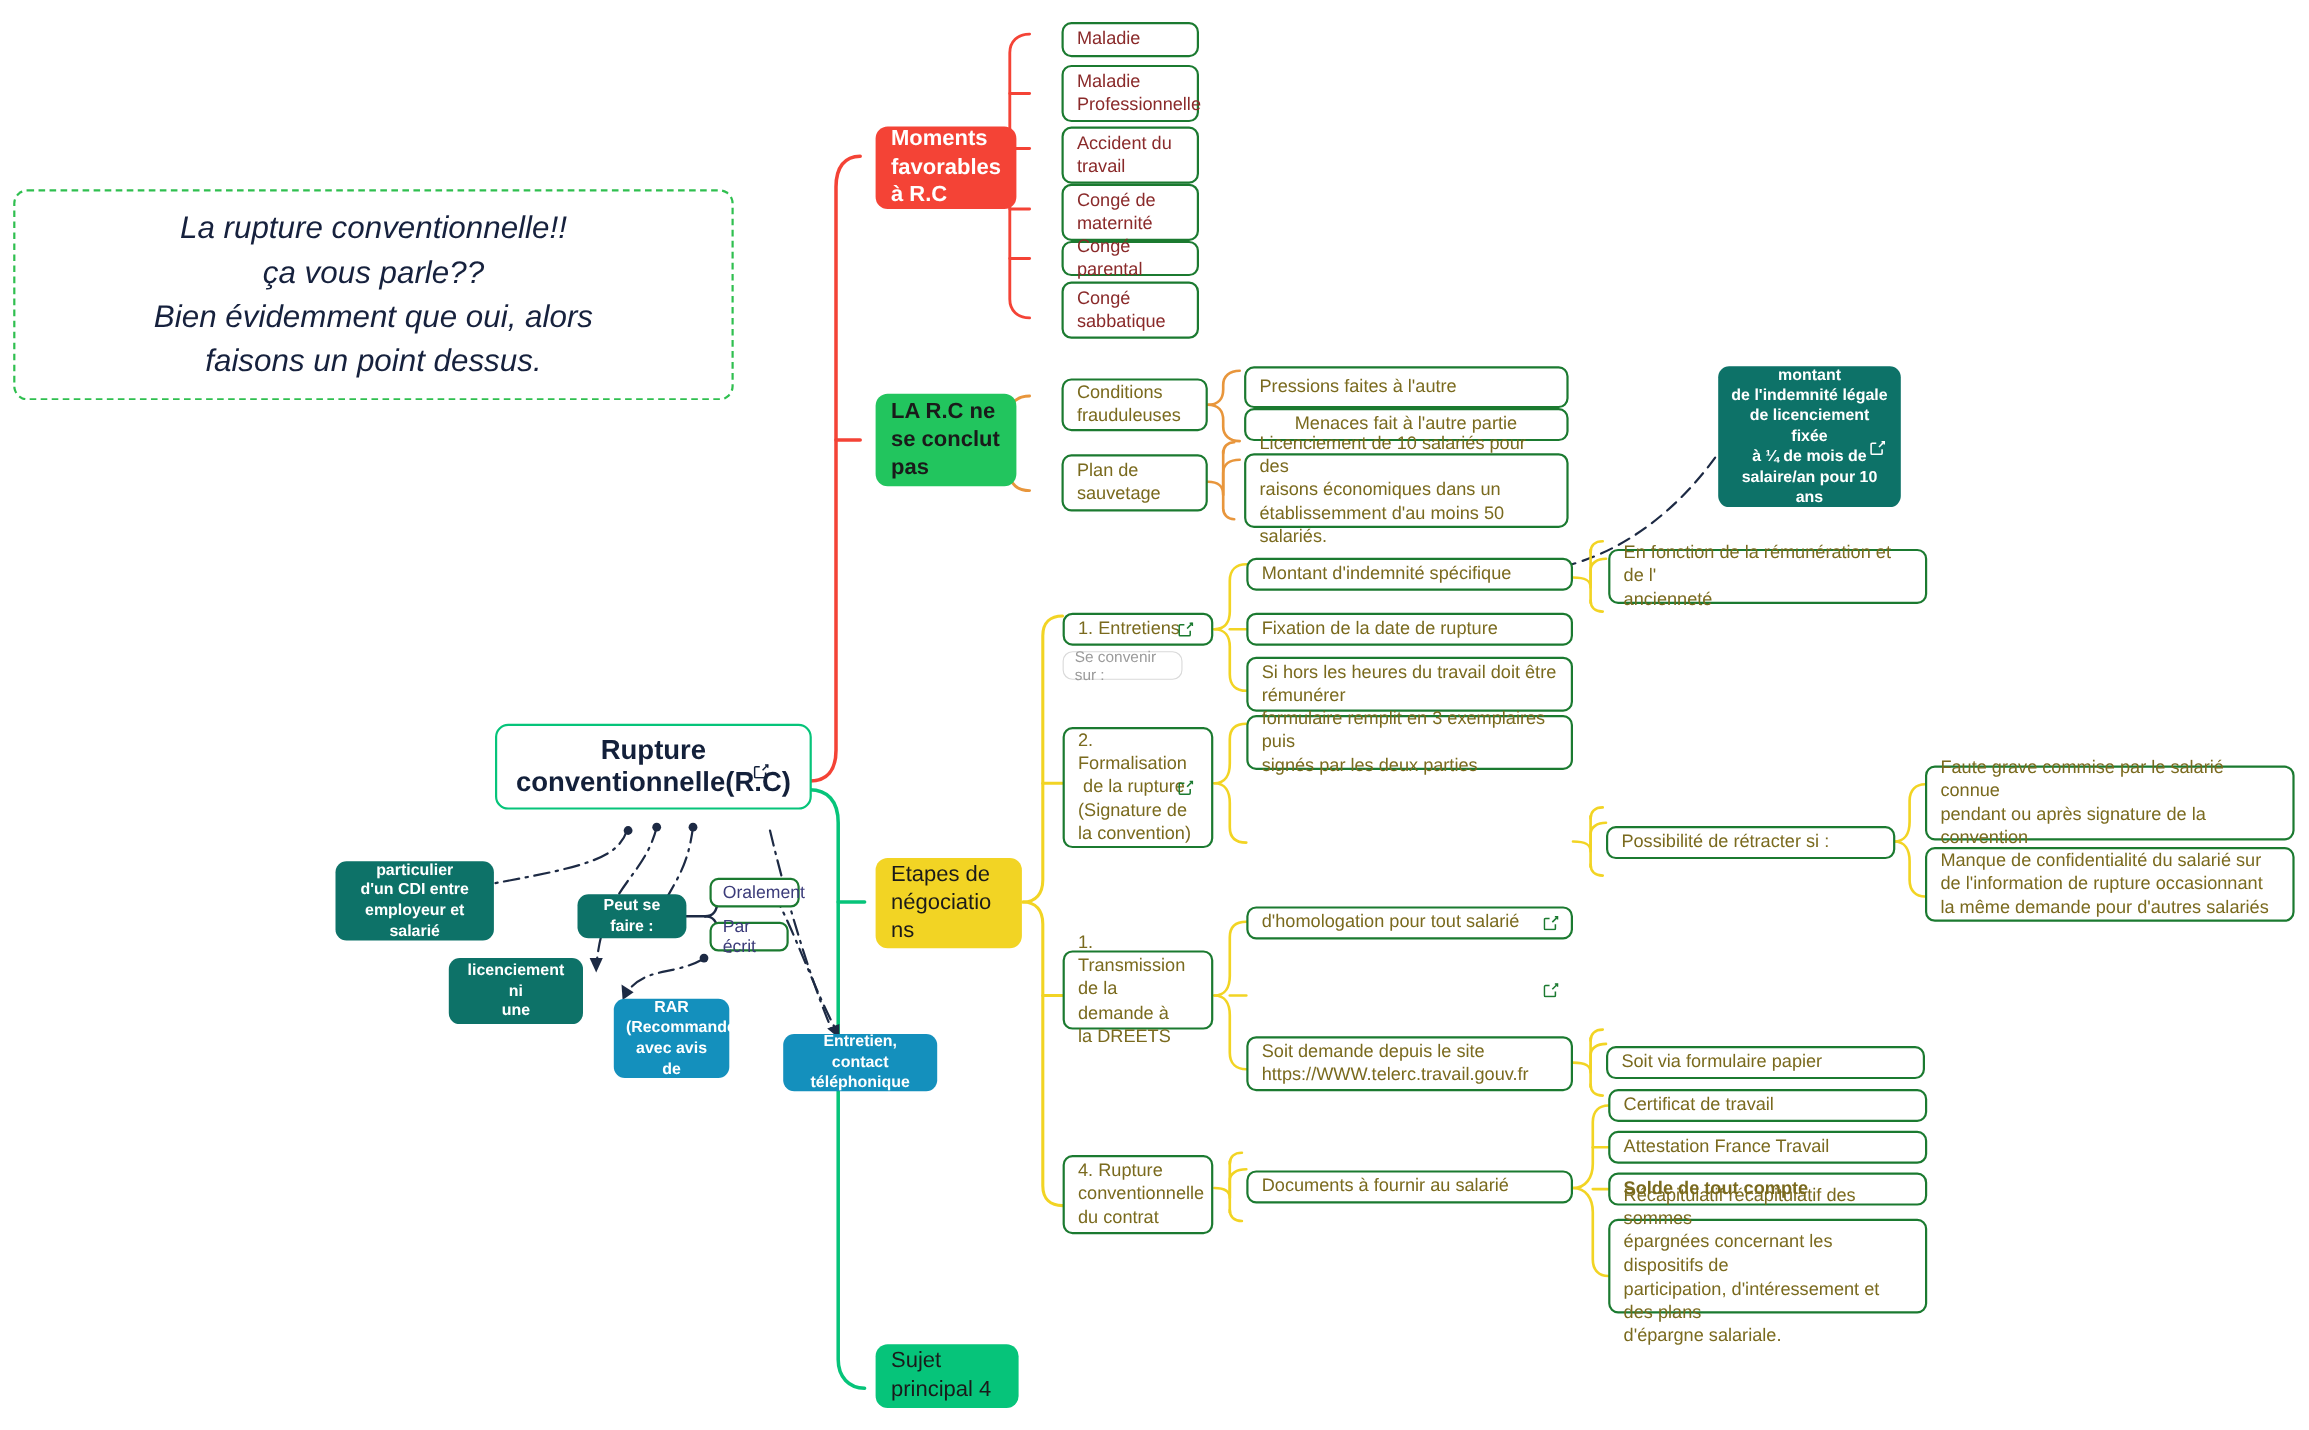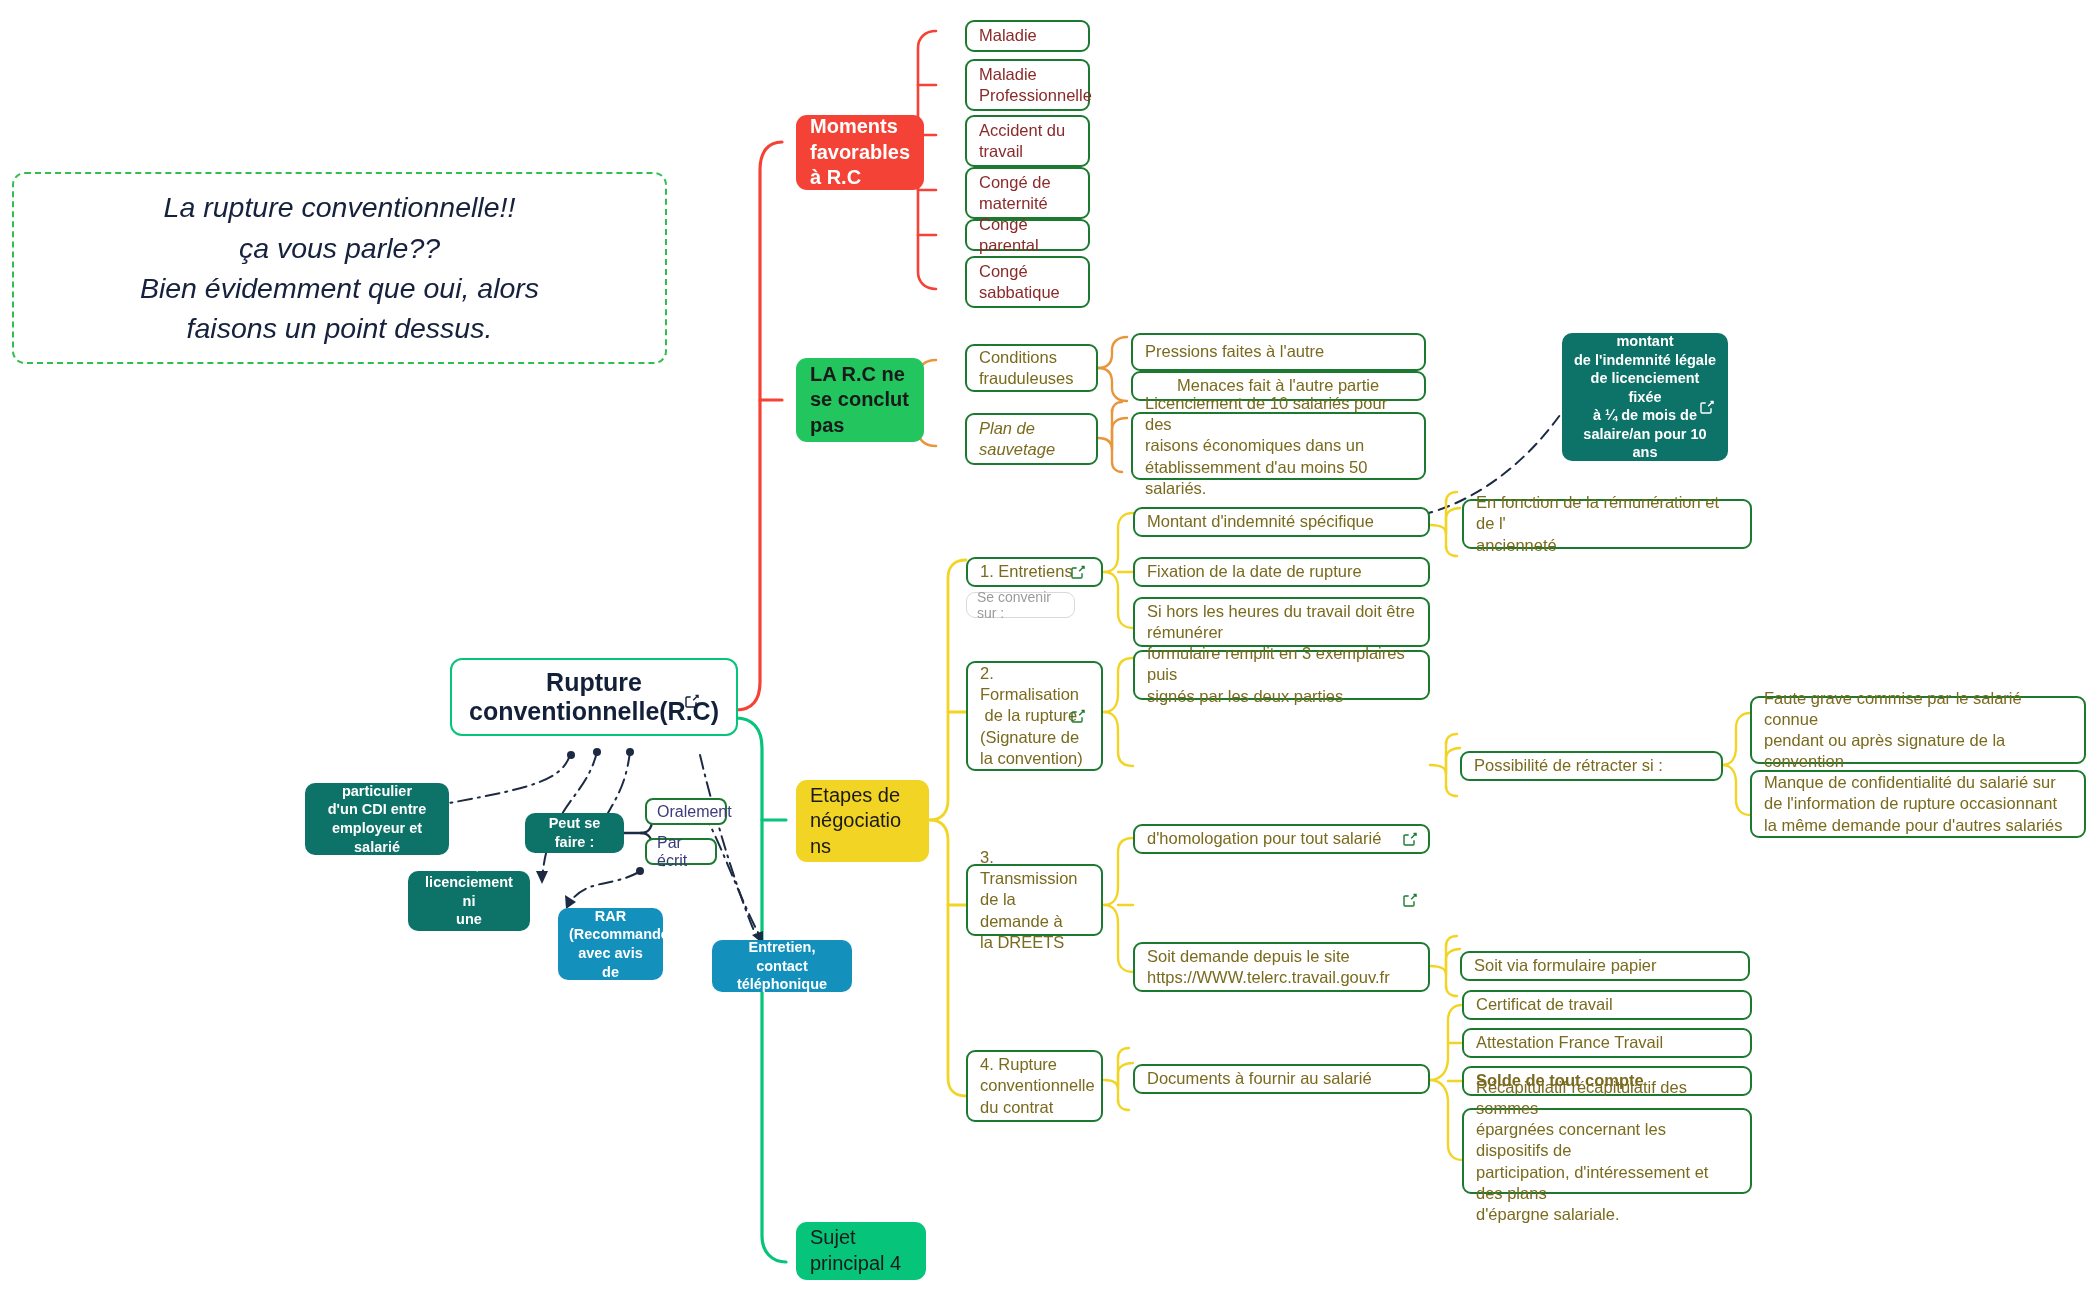--- a/index.html
+++ b/index.html
@@ -299,21 +299,21 @@
 
   <div class="node topic orange" style="left:796px; top:358px; width:128px; height:84px;">
     <span class="txt">LA R.C ne
 se conclut
 pas</span>
   </div>
 
   <div class="node leaf" style="left:965px; top:344px; width:133px; height:48px;">
     <span class="txt">Conditions
 frauduleuses</span></div>
-  <div class="node leaf" style="left:965px; top:413px; width:133px; height:52px;font-style:italic;">
+  <div class="node leaf" style="left:965px; top:413px; width:133px; height:52px;">
     <span class="txt">Plan de
 sauvetage</span></div>
 
   <div class="node leaf" style="left:1131px; top:333px; width:295px; height:38px;">
     <span class="txt">Pressions faites à l'autre</span></div>
   <div class="node leaf" style="left:1131px; top:371px; width:295px; height:30px;padding-left:44px;">
     <span class="txt">Menaces fait à l'autre partie</span></div>
   <div class="node leaf" style="left:1131px; top:412px; width:295px; height:68px;">
     <span class="txt">Licenciement de 10 salariés pour des
 raisons économiques dans un
@@ -398,21 +398,21 @@
   <div class="node leaf" style="left:1750px; top:696px; width:336px; height:68px;">
     <span class="txt">Faute grave commise par le salarié connue
 pendant ou après signature de la
 convention</span></div>
   <div class="node leaf" style="left:1750px; top:770px; width:336px; height:68px;">
     <span class="txt">Manque de confidentialité du salarié sur
 de l'information de rupture occasionnant
 la même demande pour d'autres salariés</span></div>
 
   <div class="node leaf" style="left:966px; top:864px; width:137px; height:72px;">
-    <span class="txt">3. Transmission
+    <span class="txt">1. Transmission
 de la demande à
 la DREETS</span></div>
 
   <div class="node leaf" style="left:1133px; top:824px; width:297px; height:30px;">
     <span class="txt">d'homologation pour tout salarié</span></div>
   <div class="ext" style="left:1403px; top:832px;">
     <svg viewBox="0 0 14 14">
         <g fill="none" stroke="#1b7a30" stroke-width="1.4">
           <path d="M10.5 1.5H13V4"></path>
           <path d="M13 1.5L8.2 6.3"></path>

